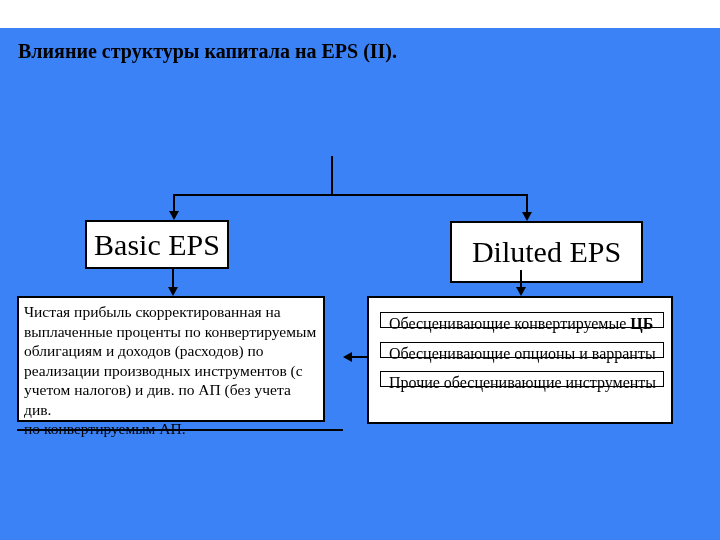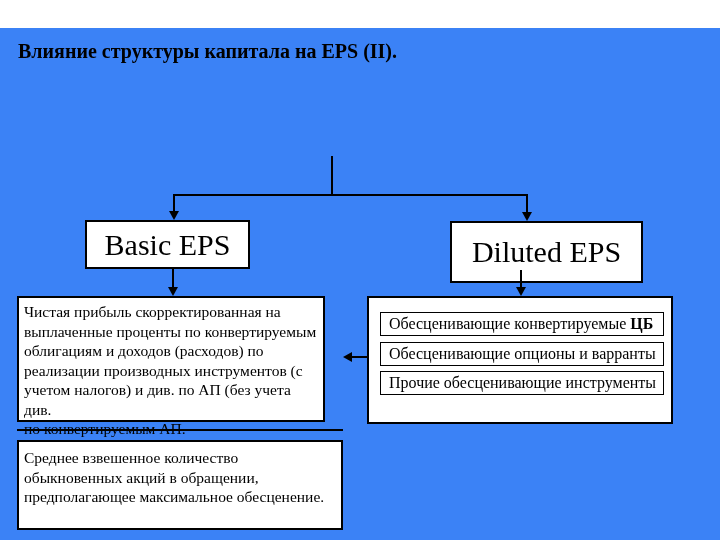--- a/index.html
+++ b/index.html
@@ -18,21 +18,21 @@
   }
 
   .node {
     position: absolute;
     border: 2px solid #000000;
     background: #ffffff;
     display: flex; align-items: center; justify-content: center;
     font-size: 30px; white-space: nowrap;
   }
   .node-raschet  { left: 238px; top:  78px; width: 192px; height: 50px; }
-  .node-basic    { left:  85px; top: 192px; width: 165px; height: 49px; justify-content: center; }
+  .node-basic    { left:  85px; top: 192px; width: 144px; height: 49px; justify-content: center; }
   .node-diluted  { left: 450px; top: 193px; width: 193px; height: 62px; }
 
   .textbox {
     position: absolute;
     border: 2px solid #000000;
     background: #ffffff;
     font-size: 15.5px; line-height: 19.5px;
     padding: 4px 5px;
     white-space: pre-line;
   }
@@ -43,21 +43,21 @@
     position: absolute; left: 17px; top: 401px;
     width: 326px; height: 2px; background: #000000;
   }
 
   .groupbox {
     position: absolute; left: 367px; top: 268px;
     width: 306px; height: 128px;
     border: 2px solid #000000; background: #ffffff;
   }
   .groupbox .item {
-    position: absolute; left: 11px; width: 284px; height: 24px;
+    position: absolute; left: 11px; width: 284px; height: 16px;
     border: 1px solid #000000;
     font-size: 16px; line-height: 22px;
     padding-left: 8px; white-space: nowrap; background: #ffffff;
   }
   .item-1 { top: 14px; }
   .item-2 { top: 44px; }
   .item-3 { top: 73px; }
   .bold { font-weight: bold; }
 
   .line { position: absolute; background: #000000; }
@@ -111,23 +111,20 @@
   <div class="arr arr-down a-num"></div>
   <div class="arr arr-down a-group"></div>
 
   <div class="textbox numerator">Чистая прибыль скорректированная на
 выплаченные проценты по конвертируемым
 облигациям и доходов (расходов) по
 реализации производных инструментов (с
 учетом налогов) и див. по АП (без учета див.
 по конвертируемым АП.</div>
   <div class="fraction-line"></div>
-  <div class="textbox denominator">Среднее взвешенное количество
-обыкновенных акций в обращении,
-предполагающее максимальное обесценение.</div>
 
   <div class="groupbox">
     <div class="item item-1">
       <span>Обесценивающие конвертируемые </span><span class="bold">ЦБ</span>
     </div>
     <div class="item item-3">
       <span>Прочие обесценивающие инструменты</span><span class="bold"></span>
     </div>
     <div class="item item-2">
       <span>Обесценивающие опционы и варранты</span><span class="bold"></span>

